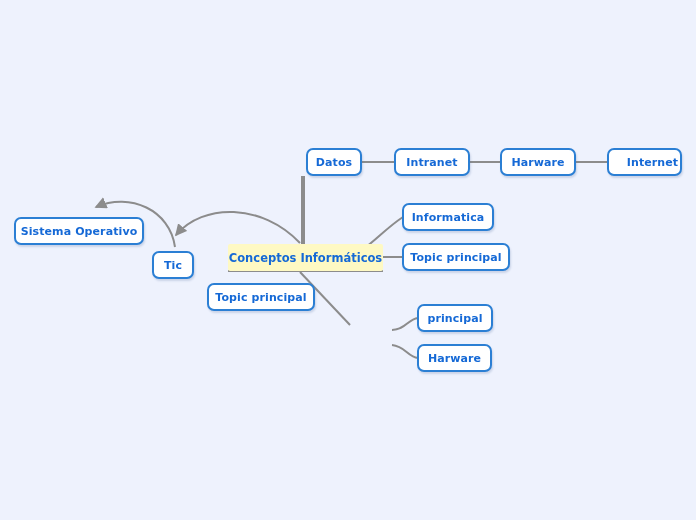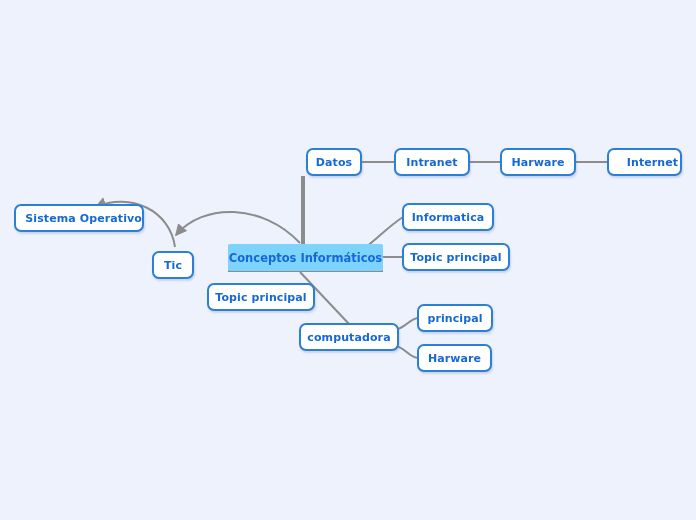--- a/index.html
+++ b/index.html
@@ -43,21 +43,21 @@
     white-space: nowrap;
     box-shadow: 1px 2px 2px rgba(80, 110, 160, 0.22);
     z-index: 3;
   }
   .node-center {
     position: absolute;
     box-sizing: border-box;
     display: flex;
     align-items: center;
     justify-content: center;
-    background: #7dd3fc;
+    background: #fef9c3;
     border: none;
     border-radius: 2px;
     color: #1569d6;
     font-weight: bold;
     font-size: 11.5px;
     white-space: nowrap;
     z-index: 4;
   }
 </style>
 </head>
@@ -114,35 +114,32 @@
   </div>
 
   <div class="node" style="left:402px; top:203px; width:92px; height:28px;">
     <span>Informatica</span>
   </div>
 
   <div class="node" style="left:402px; top:243px; width:108px; height:28px;">
     <span>Topic principal</span>
   </div>
 
-  <div class="node" style="left:14px; top:204px; width:130px; height:28px;justify-content:flex-end;">
+  <div class="node" style="left:14px; top:217px; width:130px; height:28px;">
     <span>Sistema Operativo</span>
   </div>
 
   <div class="node" style="left:152px; top:251px; width:42px; height:28px;">
     <span>Tic</span>
   </div>
 
   <div class="node" style="left:207px; top:283px; width:108px; height:28px;">
     <span>Topic principal</span>
   </div>
 
-  <div class="node" style="left:299px; top:323px; width:100px; height:28px;">
-    <span>computadora</span>
-  </div>
 
   <div class="node" style="left:417px; top:304px; width:76px; height:28px;">
     <span>principal</span>
   </div>
 
   <div class="node" style="left:417px; top:344px; width:75px; height:28px;">
     <span>Harware</span>
   </div>
 
   <div class="node-center" style="left:228px; top:244px; width:155px; height:27px;">

